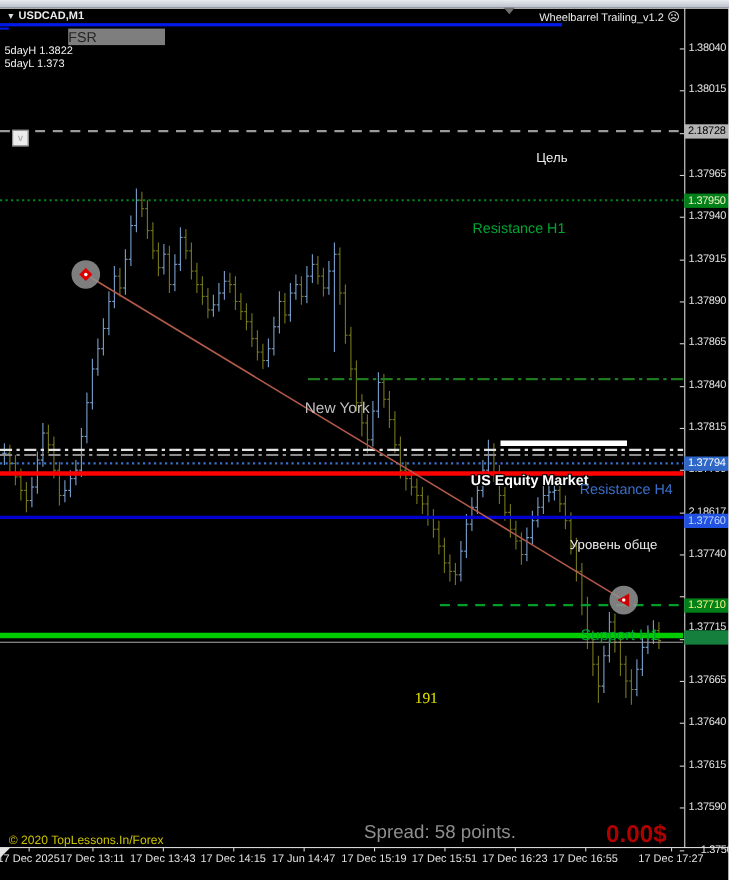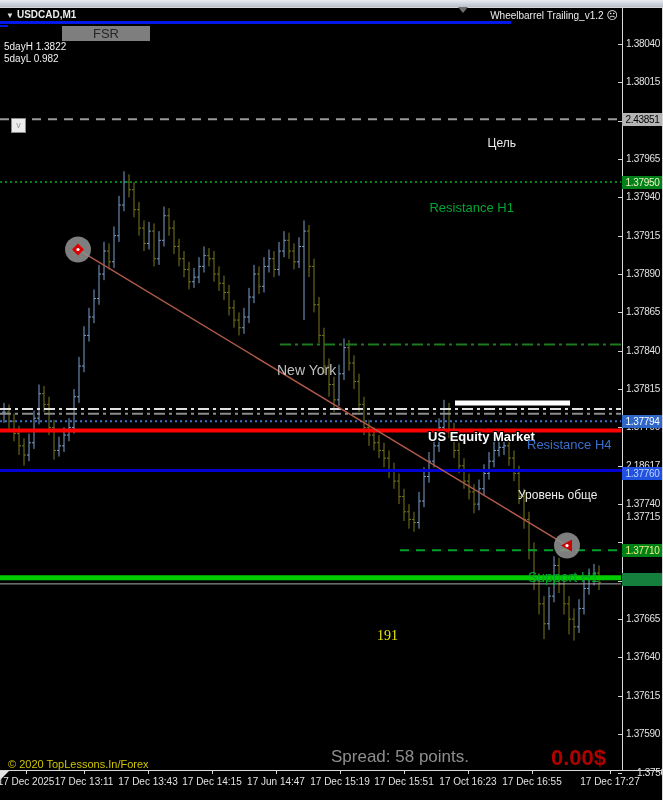--- a/index.html
+++ b/index.html
@@ -11,21 +11,21 @@
     border-right:5px solid transparent;border-top:6px solid #6e6e6e;z-index:6}
   #top-border{left:0;top:7px;width:663px;height:1px;background:#d6d6d6;z-index:2}
   #right-border{left:662px;top:7px;width:1px;height:793px;background:#d6d6d6;z-index:7}
   #blue-top{left:0;top:21px;width:511px;height:3px;background:#0019e6;z-index:4}
   #blue-stub{left:0;top:25px;width:8px;height:2px;background:#0019e6;z-index:4}
   #symbol-title{left:6px;top:9px;font-size:10px;font-weight:bold;color:#ececec;z-index:6;white-space:nowrap}
   #symbol-title .caret{font-size:8px;color:#dcdcdc;margin-right:3px}
   #indicator-title{right:45px;top:9px;font-size:10px;color:#ececec;z-index:6;white-space:nowrap}
   #indicator-title .face{font-size:11px;margin-left:3px}
   #fsr{left:62px;top:26px;width:88px;height:15px;background:#7e7e7e;color:#262626;font-size:13px;
-    line-height:15px;text-align:center;z-index:5}
+    line-height:15px;z-index:5}
   #dayh{left:4px;top:41px;font-size:10px;color:#f0f0f0;z-index:5}
   #dayl{left:4px;top:53px;font-size:10px;color:#f0f0f0;z-index:5}
   #checkbox{left:11px;top:118px;width:13px;height:13px;background:#ececec;border:1px solid #8a8a8a;
     color:#999;font-size:9px;line-height:13px;text-align:center;z-index:5}
   #count{left:377px;top:628px;font-family:"Liberation Serif",serif;font-size:14px;color:#e6e600;z-index:5}
   #copyright{left:8px;top:758px;font-size:11px;color:#ccc400;z-index:6}
   #spread{left:331px;top:747px;font-size:17px;color:#8e8e8e;z-index:6}
   #profit{left:551px;top:745px;font-size:22px;font-weight:bold;color:#b00000;z-index:6}
   #scroll-anchor{left:0;top:771px;width:0;height:0;border-top:9px solid #e4e4e4;
     border-right:9px solid transparent;z-index:6}
@@ -435,21 +435,21 @@
 <div class="abs" id="right-border"></div>
 <div class="abs" id="blue-top"></div>
 <div class="abs" id="blue-stub"></div>
 
 <div class="abs" id="symbol-title"><span class="caret">▼</span><span>USDCAD,M1</span></div>
 
 <div class="abs" id="indicator-title"><span>Wheelbarrel Trailing_v1.2</span><span class="face">☹</span></div>
 
 <div class="abs" id="fsr">FSR</div>
 <div class="abs" id="dayh">5dayH 1.3822</div>
-<div class="abs" id="dayl">5dayL 0.982</div>
+<div class="abs" id="dayl">5dayL 1.373</div>
 <div class="abs" id="checkbox">v</div>
 <div class="abs" id="count">191</div>
 <div class="abs" id="copyright">© 2020 TopLessons.In/Forex</div>
 <div class="abs" id="spread">Spread: 58 points.</div>
 <div class="abs" id="profit">0.00$</div>
 <div class="abs" id="scroll-anchor"></div>
 
 <div id="labels">
     <div class="lvl-label" style="color: rgb(236, 236, 236); font-size: 12px; top: 121.153px; right: 53px;">Цель</div>
     <div class="lvl-label" style="color: rgb(0, 165, 50); font-size: 13px; top: 185.037px; right: 55px;">Resistance H1</div>
@@ -481,34 +481,34 @@
     <div class="plabel" style="top: 337.748px;">1.37840</div>
     <div class="ptick" style="top: 382.092px;"></div>
     <div class="plabel" style="top: 376.092px;">1.37815</div>
     <div class="ptick" style="top: 420.436px;"></div>
     <div class="plabel" style="top: 414.436px;">1.37790</div>
     <div class="ptick" style="top: 458.779px;"></div>
     <div class="plabel" style="top: 452.779px;">2.18617</div>
     <div class="ptick" style="top: 497.123px;"></div>
     <div class="plabel" style="top: 491.123px;">1.37740</div>
     <div class="ptick" style="top: 535.466px;"></div>
-    <div class="plabel" style="top: 504px; text-align: right;">1.37715</div>
+    <div class="plabel" style="top: 558px; text-align: right;">1.37715</div>
     <div class="ptick" style="top: 573.81px;"></div>
     <div class="plabel" style="top: 567.81px;">1.37690</div>
     <div class="ptick" style="top: 612.153px;"></div>
     <div class="plabel" style="top: 606.153px;">1.37665</div>
     <div class="ptick" style="top: 650.497px;"></div>
     <div class="plabel" style="top: 644.497px;">1.37640</div>
     <div class="ptick" style="top: 688.84px;"></div>
     <div class="plabel" style="top: 682.84px;">1.37615</div>
     <div class="ptick" style="top: 727.184px;"></div>
     <div class="plabel" style="top: 721.184px;">1.37590</div>
     <div class="ptick" style="top: 765.528px;"></div>
     <div class="plabel" style="top: 759.528px; margin-left: 11px;">1.37565</div>
-    <div class="pbox" style="top: 106.153px; background: rgb(180, 180, 180); color: rgb(0, 0, 0);">2.43851</div>
+    <div class="pbox" style="top: 106.153px; background: rgb(180, 180, 180); color: rgb(0, 0, 0);">2.18728</div>
     <div class="pbox" style="top: 169.037px; background: rgb(0, 128, 24); color: rgb(242, 242, 198);">1.37950</div>
     <div class="pbox" style="top: 408.301px; background: rgb(46, 103, 200); color: rgb(255, 255, 255);">1.37794</div>
     <div class="pbox" style="top: 460.448px; background: rgb(32, 81, 224); color: rgb(194, 214, 255);">1.37760</div>
     <div class="pbox" style="top: 537.135px; background: rgb(0, 128, 24); color: rgb(242, 242, 126);">1.37710</div>
     <div class="pbox" style="top: 566px; background: #15803d; color: rgb(0, 0, 0); padding-left: 44px;">1.37689</div>
   </div>
 <div class="abs" id="taxis">
     <div class="tax-line"></div>
     <div class="ttick" style="left: 26px;"></div>
     <div class="tlabel" style="left: -9px;">17 Dec 2025</div>
@@ -518,18 +518,18 @@
     <div class="tlabel" style="left: 113px;">17 Dec 13:43</div>
     <div class="ttick" style="left: 212px;"></div>
     <div class="tlabel" style="left: 177px;">17 Dec 14:15</div>
     <div class="ttick" style="left: 276px;"></div>
     <div class="tlabel" style="left: 241px;">17 Jun 14:47</div>
     <div class="ttick" style="left: 340px;"></div>
     <div class="tlabel" style="left: 305px;">17 Dec 15:19</div>
     <div class="ttick" style="left: 404px;"></div>
     <div class="tlabel" style="left: 369px;">17 Dec 15:51</div>
     <div class="ttick" style="left: 468px;"></div>
-    <div class="tlabel" style="left: 433px;">17 Oct 16:23</div>
+    <div class="tlabel" style="left: 433px;">17 Dec 16:23</div>
     <div class="ttick" style="left: 532px;"></div>
     <div class="tlabel" style="left: 497px;">17 Dec 16:55</div>
     <div class="ttick" style="left: 610px;"></div>
     <div class="tlabel" style="left: 575px;">17 Dec 17:27</div>
   </div>
 
 </body></html>

